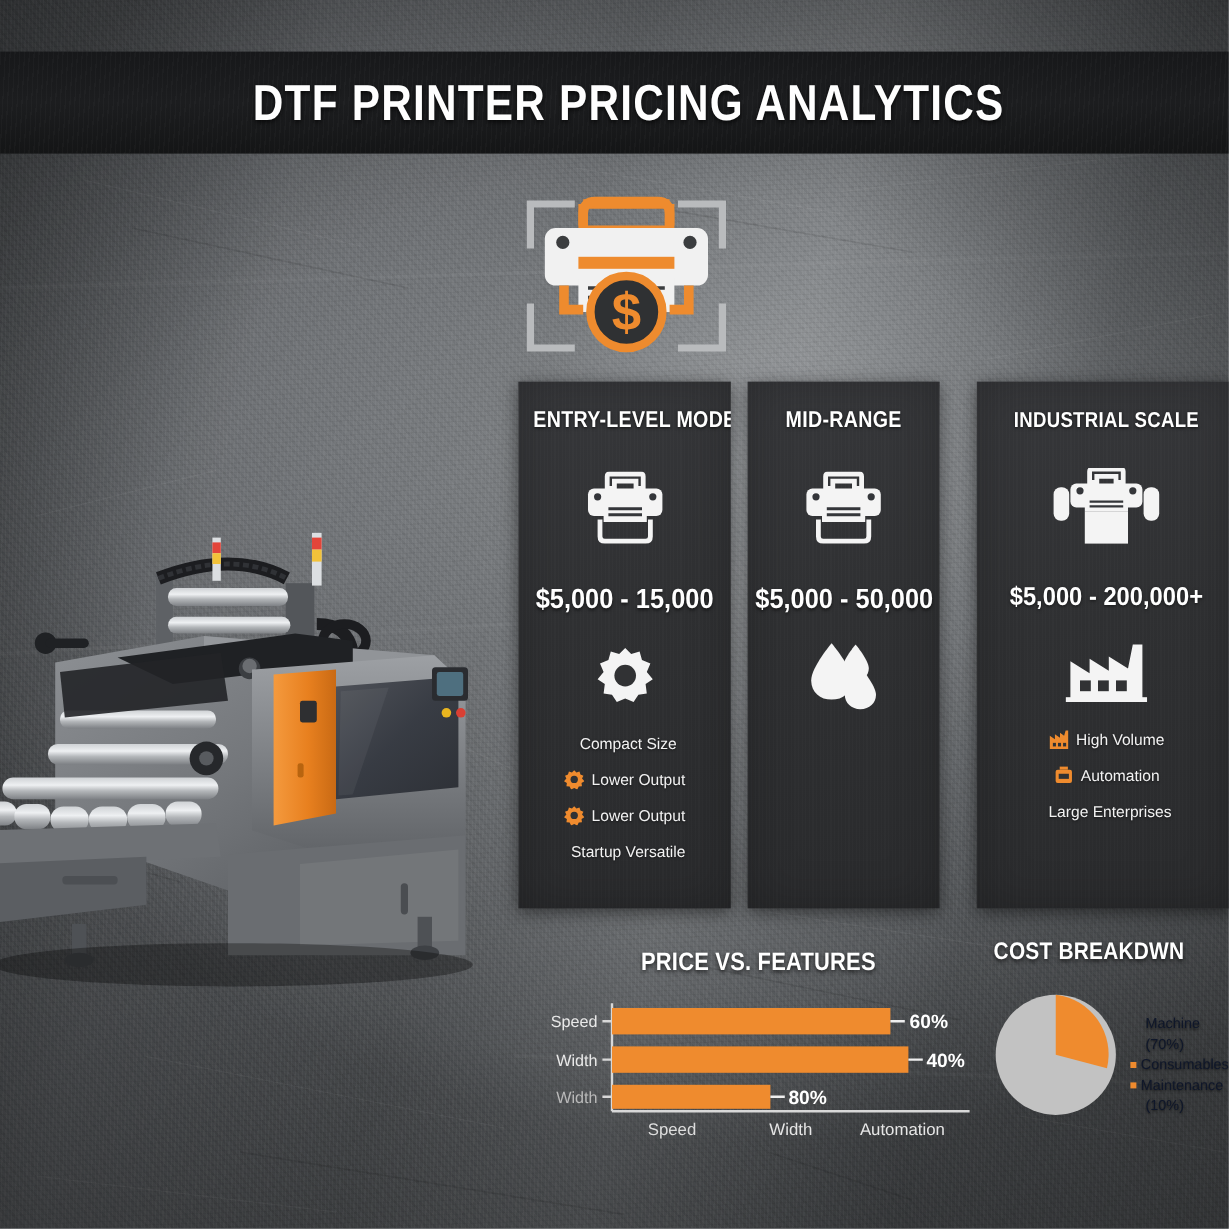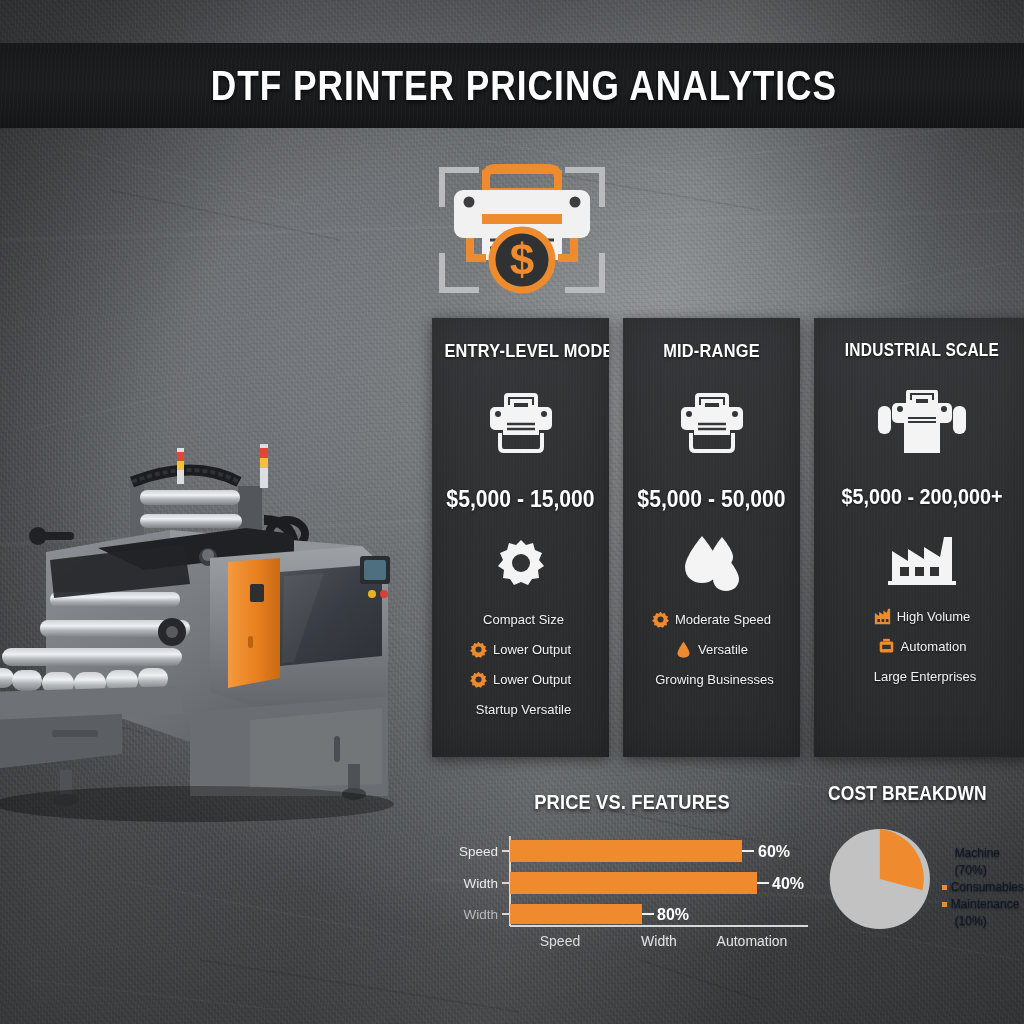--- a/index.html
+++ b/index.html
@@ -88,21 +88,21 @@
     box-shadow: 0 3px 14px rgba(0,0,0,.5), inset 0 0 40px rgba(0,0,0,.22);
     overflow: hidden;
     padding-top: 22px;
   }
   .tier-card::after {
     content:""; position:absolute; inset:0;
     background: repeating-linear-gradient(90deg, rgba(255,255,255,0.014) 0 1px, rgba(0,0,0,0) 1px 3px);
     pointer-events:none;
   }
   #card-entry    { left: 432px; width: 177px; }
-  #card-mid      { left: 623px; width: 177px; }
+  #card-mid      { left: 623px; width: 160px; }
   #card-industrial { left: 814px; width: 216px; }
 
   .tier-title {
     position: relative; z-index: 2;
     text-align: center;
     color: #ffffff;
     font-size: 19px;
     font-weight: 700;
     letter-spacing: .3px;
     transform: scaleX(0.86);
@@ -427,39 +427,20 @@
       </svg>
     </div>
     <div class="tier-price">$5,000 - 50,000</div>
     <div class="tier-sub-icon">
       <svg width="62" height="58" viewBox="0 0 62 58">
         <path d="M21 2 C21 2 38 22 38 33 C38 43 30.5 49 21 49 C11.5 49 4 43 4 33 C4 22 21 2 21 2 Z" fill="#f4f4f4"></path>
         <path d="M41 3 C41 3 52 16 52 23 C52 29 47 33 41 33 C35 33 30 29 30 23 C30 16 41 3 41 3 Z" fill="#f4f4f4"></path>
         <path d="M45 22 C45 22 58 37 58 45 C58 52 52.5 57 45 57 C37.5 57 32 52 32 45 C32 37 45 22 45 22 Z" fill="#f4f4f4"></path>
       </svg>
     </div>
-    <div class="tier-features">
-      <div class="feature-row">
-        <svg class="bullet-ico" viewBox="0 0 20 20">
-          <path d="M10 1 L12.2 3.2 L15.2 2.3 L16.1 5.3 L19 6.5 L17.7 9.2 L20 11.8 L17.2 13.5 L17.6 16.7 L14.5 17 L13 19.8 L10 18.5 L7 19.8 L5.5 17 L2.4 16.7 L2.8 13.5 L0 11.8 L2.3 9.2 L1 6.5 L3.9 5.3 L4.8 2.3 L7.8 3.2 Z" fill="#ef8b2e"></path>
-          <circle cx="10" cy="10" r="3.6" fill="#313234"></circle>
-        </svg>
-        <span>Moderate Speed</span>
-      </div>
-      <div class="feature-row">
-        <svg class="bullet-ico" viewBox="0 0 20 20">
-          <path d="M10 1 C10 1 17 10.5 17 14.5 C17 18 13.9 19.6 10 19.6 C6.1 19.6 3 18 3 14.5 C3 10.5 10 1 10 1 Z" fill="#ef8b2e"></path>
-        </svg>
-        <span>Versatile</span>
-      </div>
-      <div class="feature-row no-bullet">
-        <span class="bullet-spacer"></span>
-        <span>Growing Businesses</span>
-      </div>
-    </div>
   </div>
 
   <div class="tier-card" id="card-industrial">
     <div class="tier-title">INDUSTRIAL SCALE</div>
     <div class="tier-icon-wrap">
       <svg width="92" height="66" viewBox="0 0 92 66">
         <rect x="2" y="16" width="13" height="28" rx="6" fill="#f4f4f4"></rect>
         <rect x="77" y="16" width="13" height="28" rx="6" fill="#f4f4f4"></rect>
         <path d="M32 3 Q32 1 34 1 L58 1 Q60 1 60 3 L60 12 L54 12 L54 7 L38 7 L38 12 L32 12 Z" fill="none" stroke="#f4f4f4" stroke-width="4"></path>
         <rect x="16" y="13" width="60" height="20" rx="5" fill="#f4f4f4"></rect>

